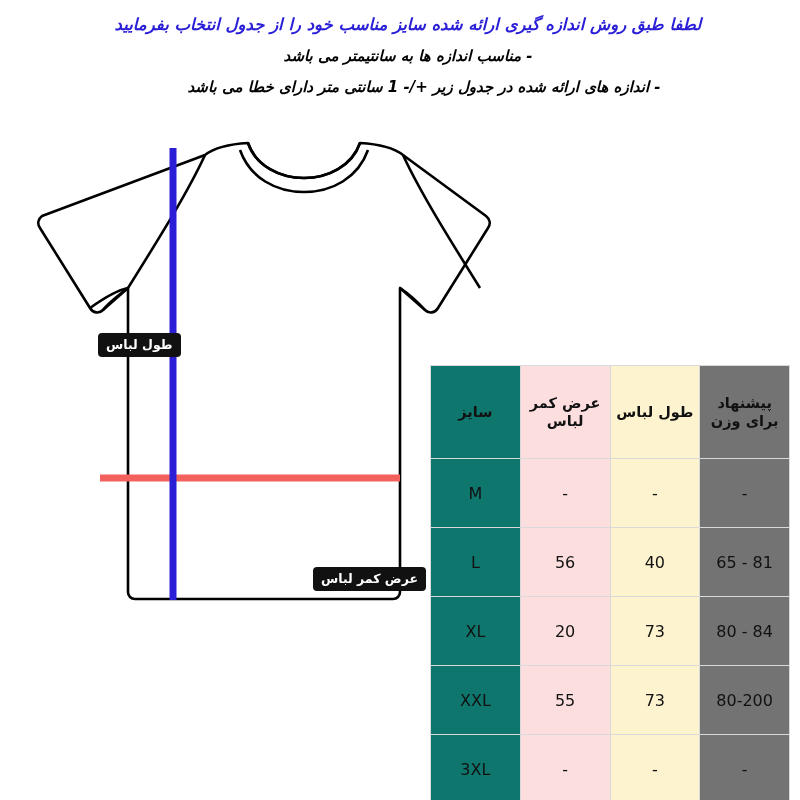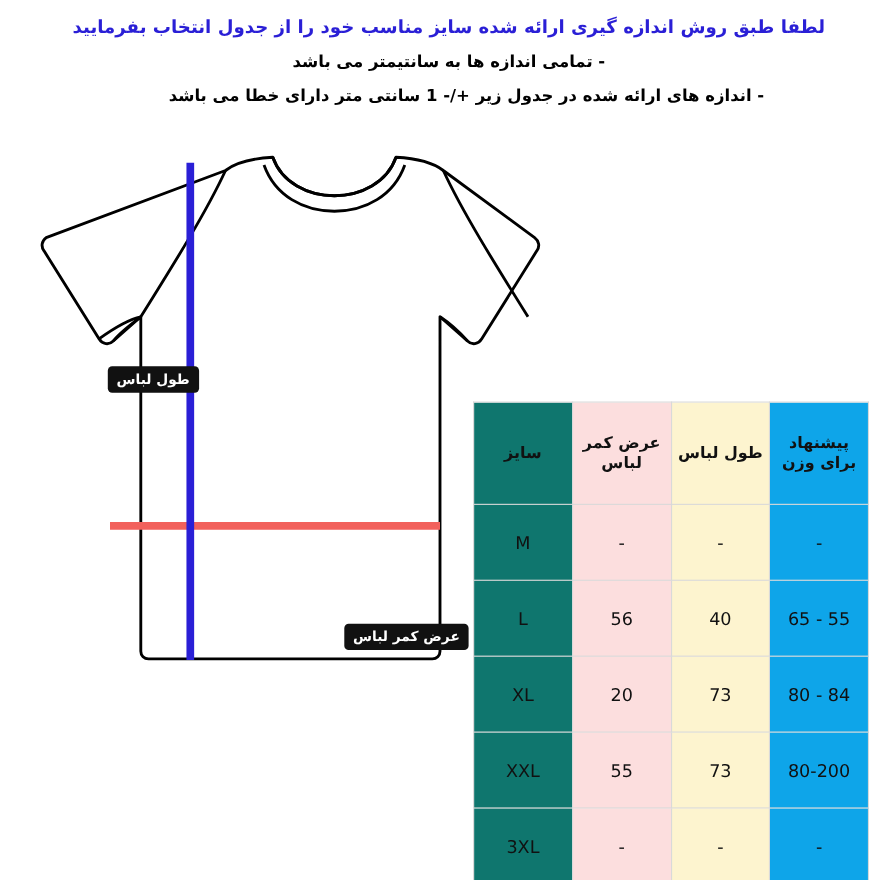--- a/index.html
+++ b/index.html
@@ -16,20 +16,21 @@
   }
 
   
   .notes {
     position: absolute;
     top: 14px;
     right: 0;
     left: 16px;
     text-align: center;
     direction: rtl;
+    font-style: italic;
   }
   .note-main {
     color: #2a1fd6;
     font-size: 16.5px;
     font-weight: bold;
     letter-spacing: 0px;
     line-height: 1.3;
     padding: 0 18px;
   }
   .note-sub {
@@ -100,31 +101,31 @@
   table.size-table tr.head td {
     font-weight: bold;
     font-size: 14.5px;
     line-height: 1.25;
     height: 88px;
   }
   
   .col-size   { background: #0f766e; }
   .col-waist  { background: #fcdede; }
   .col-length { background: #fdf4cf; }
-  .col-weight { background: #0ea5e9; }
+  .col-weight { background: #737373; }
 
   td.num { font-size: 17px; }
   td.dash { font-size: 16px; color: #333; }
 </style>
 </head>
 <body>
 
 <div class="notes">
   <div class="note-main">لطفا طبق روش اندازه گیری ارائه شده سایز مناسب خود را از جدول انتخاب بفرمایید</div>
-  <div class="note-sub">- تمامی اندازه ها به سانتیمتر می باشد</div>
+  <div class="note-sub">- مناسب اندازه ها به سانتیمتر می باشد</div>
   <div class="note-sub2">- اندازه های ارائه شده در جدول زیر +/- 1 سانتی متر دارای خطا می باشد</div>
 </div>
 
 <div class="diagram">
   <svg width="520" height="520" viewBox="0 0 520 520" xmlns="http://www.w3.org/2000/svg">
 
     <path d="M197 25
              C 206 18, 222 14, 240 13
              C 248 36, 272 48, 296 48
              C 320 48, 344 36, 352 13
@@ -179,21 +180,21 @@
       </tr>
 
       <tr>
         <td class="col-weight dash">-</td>
         <td class="col-length dash">-</td>
         <td class="col-waist dash">-</td>
         <td class="col-size num">M</td>
       </tr>
 
       <tr>
-        <td class="col-weight num">55 - 65</td>
+        <td class="col-weight num">81 - 65</td>
         <td class="col-length num">40</td>
         <td class="col-waist num">56</td>
         <td class="col-size num">L</td>
       </tr>
 
       <tr>
         <td class="col-weight num">84 - 80</td>
         <td class="col-length num">73</td>
         <td class="col-waist num">20</td>
         <td class="col-size num">XL</td>

